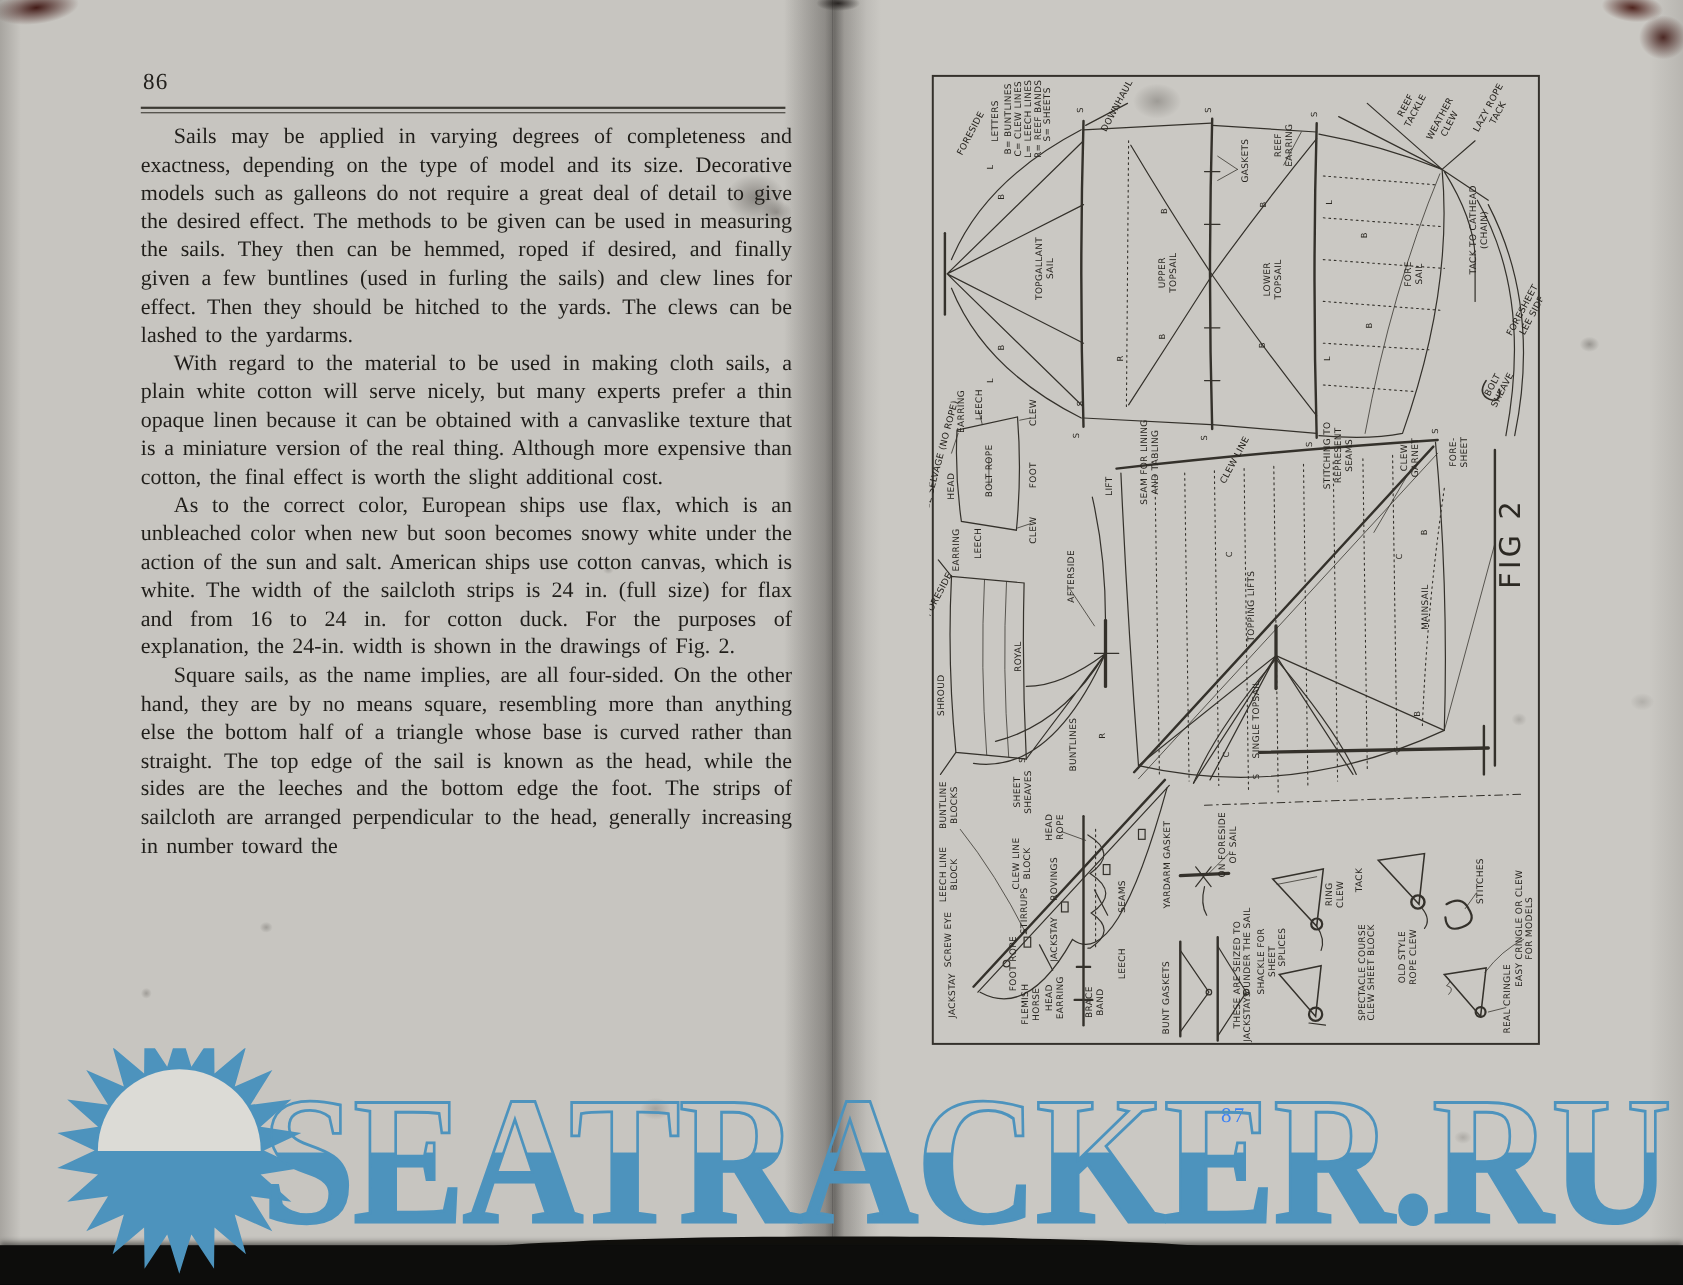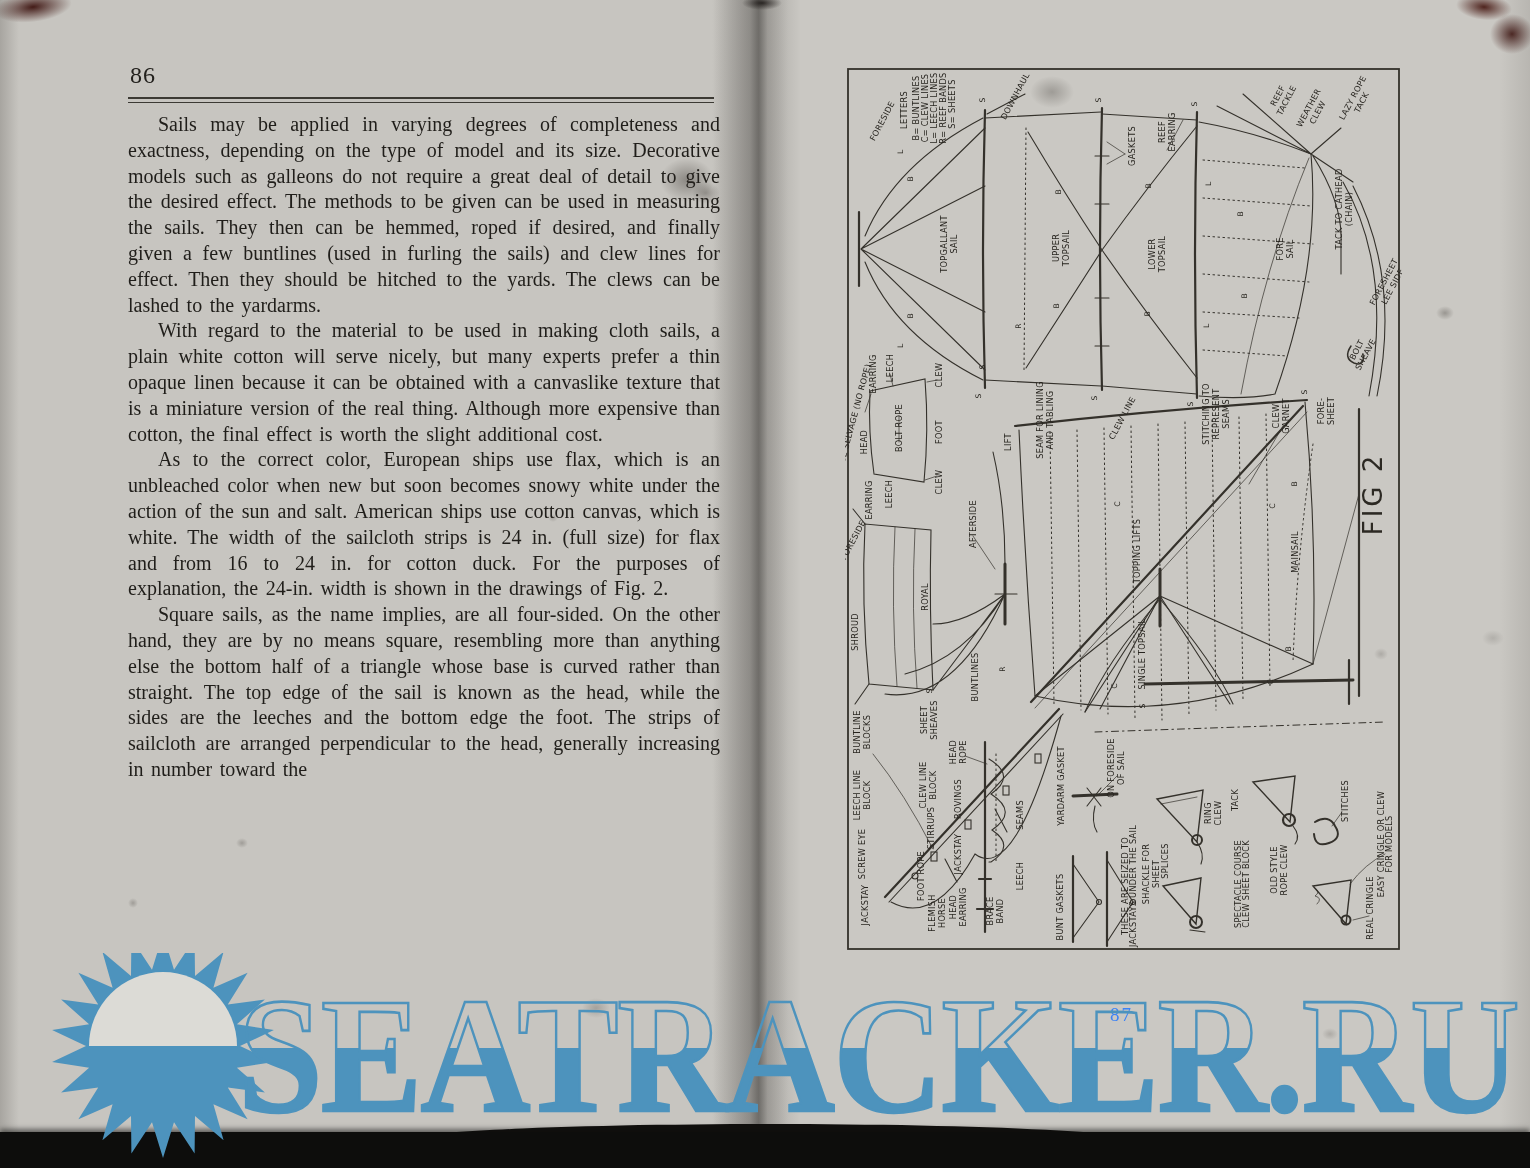--- a/index.html
+++ b/index.html
@@ -6,21 +6,21 @@
   .screenshot{position:relative;width:1530px;height:1168px;overflow:hidden;
     background:#0c0c0b;font-family:"Liberation Serif",serif;}
   .page{position:absolute;top:0;height:1134px;}
   .page-left{left:0;width:757px;background:#c7c5c0;
     background-image:linear-gradient(to right,rgba(55,50,45,.22),rgba(0,0,0,0) 2.5%,rgba(0,0,0,0) 94%,rgba(40,36,32,.18));}
   .page-right{left:757px;width:773px;background:#cac8c3;
     background-image:linear-gradient(to right,rgba(45,40,36,.20),rgba(0,0,0,0) 4%,rgba(0,0,0,0) 96%,rgba(55,50,45,.12));}
   .gutter{position:absolute;left:713px;top:0;width:88px;height:1134px;
     background:linear-gradient(to right,rgba(0,0,0,0),rgba(25,22,20,.22) 42%,rgba(20,18,16,.40) 52%,rgba(25,22,20,.16) 62%,rgba(0,0,0,0));}
   .headerline{position:absolute;left:128px;top:62px;width:584px;height:26px;}
-  .pgnum-left{position:absolute;left:2px;top:0;font-size:24px;color:#23211d;letter-spacing:1px;}
+  .pgnum-left{position:absolute;left:2px;top:0;font-size:21px;color:#23211d;letter-spacing:1px;}
   .booktitle{position:absolute;left:0;right:0;text-align:center;top:0;font-size:20px;
     color:#23211d;letter-spacing:2.2px;}
   .dblrule{position:absolute;left:128px;top:97px;width:586px;height:3px;
     border-top:2px solid #3c3a34;border-bottom:1px solid #3c3a34;}
   .bodytext{position:absolute;left:128px;top:112px;width:592px;color:#201e1a;
     font-size:20px;line-height:25.8px;text-align:justify;word-spacing:2.5px;}
   .bodytext p{margin:0;text-indent:30px;}
   .pgnum-right{position:absolute;left:1110px;top:1004px;font-size:19px;color:#3b82f6;letter-spacing:2px;}
   .figure-wrap{position:absolute;left:845px;top:64px;width:557px;height:890px;}
   svg{display:block;}

